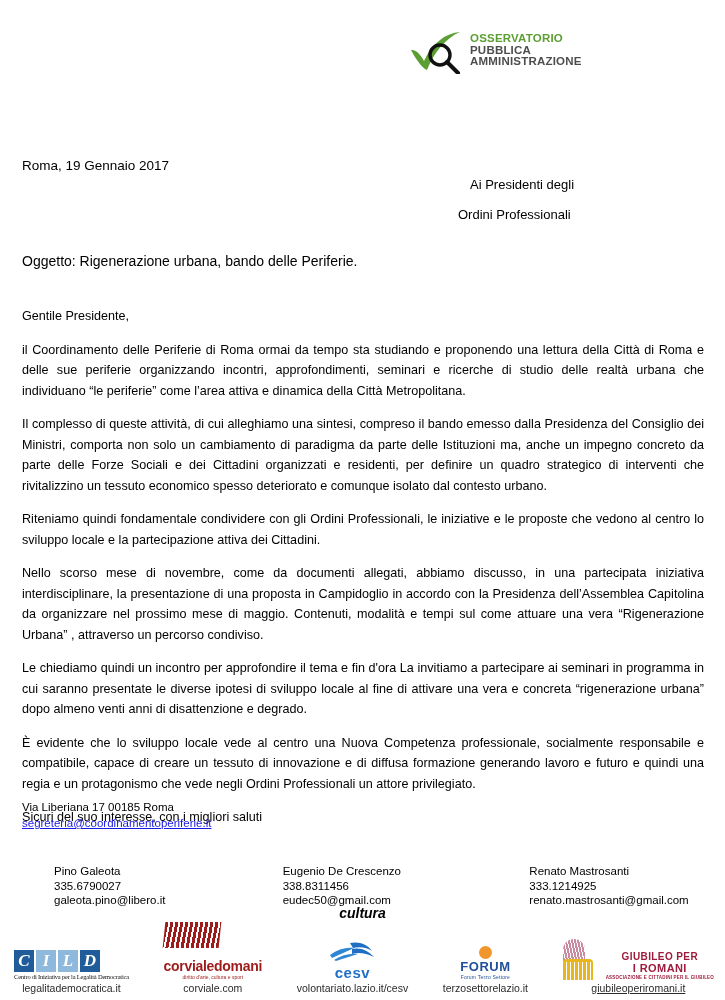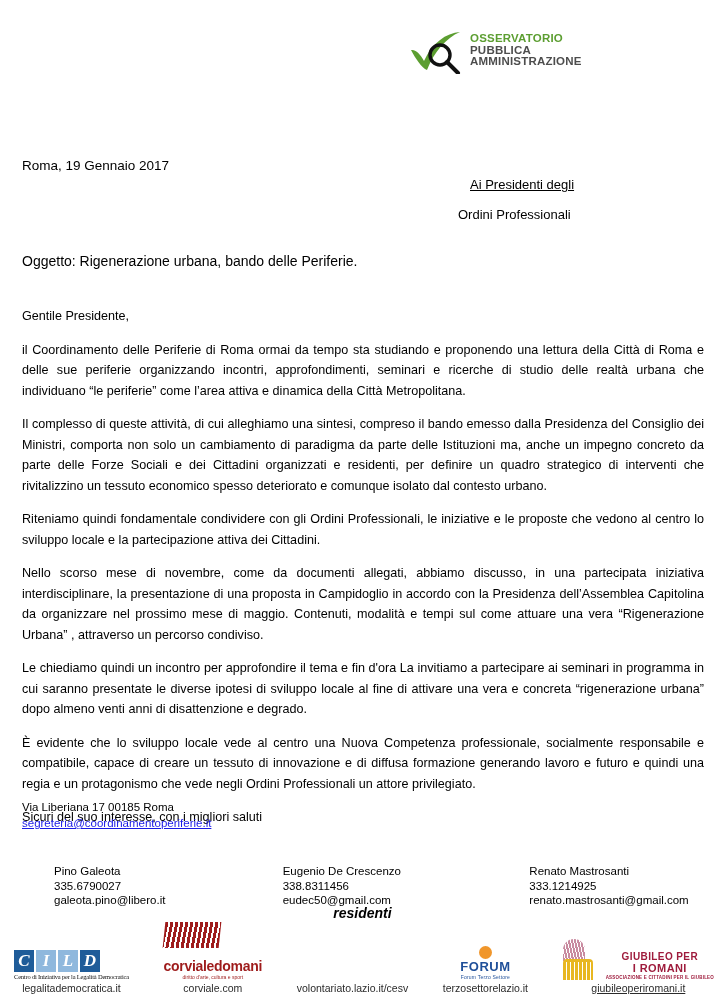--- a/index.html
+++ b/index.html
@@ -114,21 +114,21 @@
     font-size: 13.5px;
   }
   .addressee {
     position: absolute;
     left: 380px;
     top: 177px;
     width: 320px;
     font-size: 13px;
   }
   .addressee div { margin-bottom: 15px; }
-  .addr-1 { padding-left: 90px; text-decoration: underline; }
+  .addr-1 { padding-left: 90px; }
   .addr-2 { padding-left: 78px; }
 
   .subject {
     position: absolute;
     left: 22px;
     top: 253px;
     font-size: 14px;
   }
 
   
@@ -355,21 +355,21 @@
       <div>338.8311456</div>
       <div>eudec50@gmail.com</div>
     </div>
     <div class="contact-col">
       <div>Renato Mastrosanti</div>
       <div>333.1214925</div>
       <div>renato.mastrosanti@gmail.com</div>
     </div>
   </div>
 
-  <div class="partners-label">residenti</div>
+  <div class="partners-label">cultura</div>
 
   <div class="partners">
 
     <div class="partner">
       <div class="partner-mark">
         <div>
           <div class="cild-letters">
             <div class="cild-box">C</div>
             <div class="cild-box alt">I</div>
             <div class="cild-box alt">L</div>
@@ -386,20 +386,31 @@
         <div>
           <div class="corv-build"></div>
           <div class="corv-name">corvialedomani</div>
           <div class="corv-sub">diritto d'arte, cultura e sport</div>
         </div>
       </div>
       <div class="partner-url">corviale.com</div>
     </div>
 
     <div class="partner">
+      <div class="partner-mark">
+        <div>
+          <svg class="cesv-mark" viewBox="0 0 48 24">
+            <path d="M2 16 C10 10 18 8 26 9 C20 12 12 15 4 19 Z" fill="#2f86d4"></path>
+            <path d="M6 21 C14 16 22 14 30 15 C24 17 16 19 8 22 Z" fill="#2f86d4"></path>
+            <path d="M22 4 C30 2 40 5 44 12 C40 9 32 7 25 9 Z" fill="#1f6fc4"></path>
+            <path d="M24 10 C32 8 40 11 46 18 C38 14 30 13 24 15 Z" fill="#1f6fc4"></path>
+          </svg>
+          <div class="cesv-name">cesv</div>
+        </div>
+      </div>
       <div class="partner-url">volontariato.lazio.it/cesv</div>
     </div>
 
     <div class="partner">
       <div class="partner-mark">
         <div>
           <div class="forum-dot"></div>
           <div class="forum-name">FORUM</div>
           <div class="forum-sub">Forum Terzo Settore</div>
         </div>

